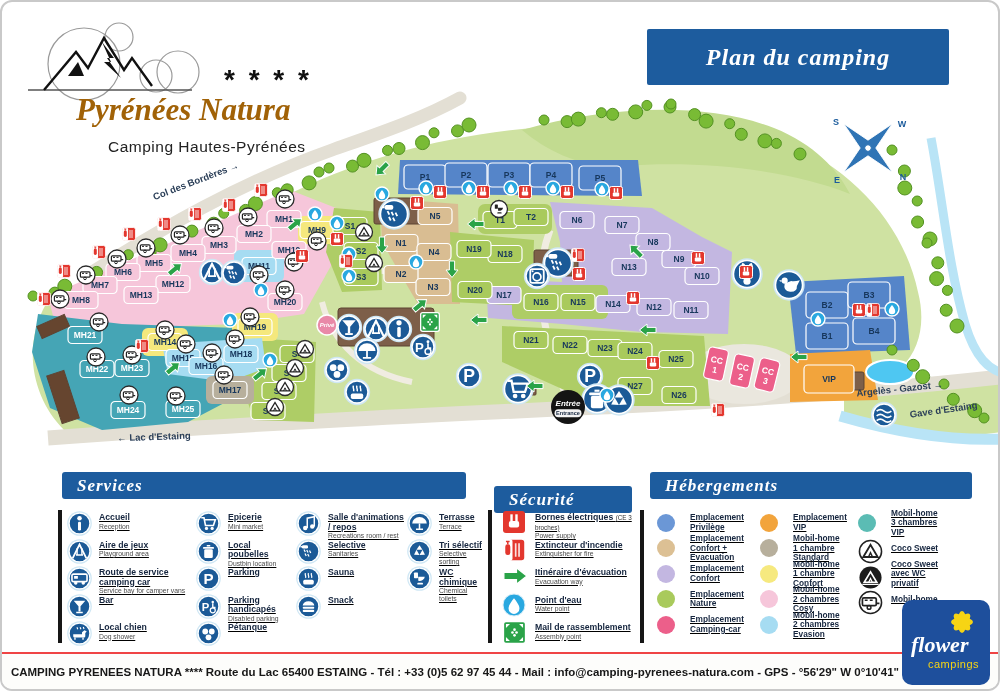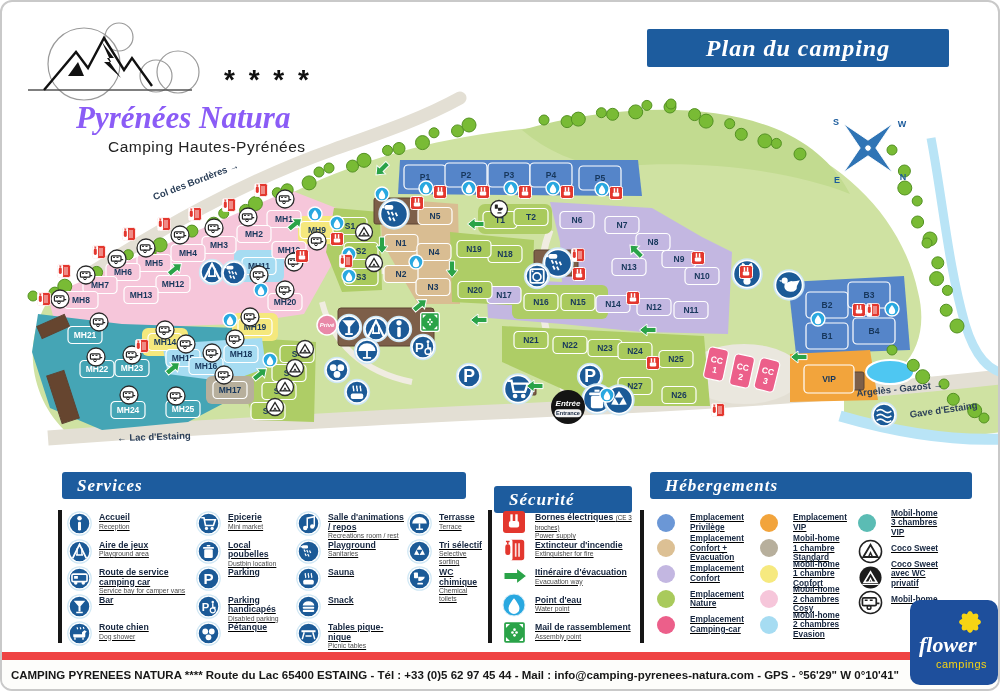--- a/index.html
+++ b/index.html
@@ -11,24 +11,24 @@
   .pl{font-size:8.5px;font-weight:bold;text-anchor:middle;}
   .rl{font-size:9.5px;font-weight:bold;fill:#2b3f58;}
   .cl{font-size:9px;font-weight:bold;fill:#1c5c9c;text-anchor:middle;}
   .et1{font:italic bold 8px "Liberation Serif",serif;fill:#fff;text-anchor:middle;}
   .et2{font-size:5.6px;font-weight:bold;fill:#16263f;text-anchor:middle;}
   .pv{font:italic bold 6px "Liberation Sans",sans-serif;fill:#fff;text-anchor:middle;}
 
   
   .logo{position:absolute;left:22px;top:10px;width:300px;height:150px;}
   .logo .stars{position:absolute;left:200px;top:52px;font-size:28px;font-weight:bold;color:#111;letter-spacing:3px;}
-  .logo-title{position:absolute;left:52px;top:88px;font:italic bold 31px "Liberation Serif",serif;color:#8b5cf6;white-space:nowrap;}
+  .logo-title{position:absolute;left:52px;top:80px;font:italic bold 31px "Liberation Serif",serif;color:#a16207;white-space:nowrap;}
   .logo-sub{position:absolute;left:84px;top:126px;font-size:15.5px;color:#222;letter-spacing:0.5px;white-space:nowrap;}
 
-  .banner{position:absolute;left:645px;top:27px;width:302px;height:38px;background:#1d5c9e;
+  .banner{position:absolute;left:645px;top:27px;width:302px;height:56px;background:#1d5c9e;
           color:#fff;display:flex;align-items:center;justify-content:center;
           font:italic bold 24px "Liberation Serif",serif;letter-spacing:1px;border-radius:2px;}
 
   
   .lg-head{position:absolute;height:27px;background:#1d5c9e;color:#fff;border-radius:3px;
            font:italic bold 17px "Liberation Serif",serif;display:flex;align-items:center;padding-left:15px;box-sizing:border-box;letter-spacing:1px;}
   #h-services{left:60px;top:470px;width:404px;}
   #h-security{left:492px;top:484px;width:138px;}
   #h-accom{left:648px;top:470px;width:322px;}
 
@@ -39,23 +39,23 @@
   .svc-ic{flex:0 0 27px;height:27px;}
   .svc-txt{padding-top:3px;}
   .svc-txt .fr{display:block;font-size:8.7px;font-weight:bold;color:#16263f;line-height:9.5px;white-space:pre-line;}
   .svc-txt .note{font-size:6.3px;font-weight:normal;color:#333;}
   .svc-txt .en{display:block;font-size:6.8px;color:#4a4a4a;line-height:8px;}
 
   .heb-item{display:flex;align-items:center;gap:15px;height:25.5px;}
   .heb-sw{flex:0 0 18px;width:18px;height:18px;border-radius:50%;}
   .heb-txt{font-size:8.3px;font-weight:bold;color:#16263f;line-height:9.5px;white-space:pre-line;}
 
-  .footer{position:absolute;left:0;right:0;bottom:0;height:37px;background:#fdfdfb;border-top:8px solid #ef4444;
+  .footer{position:absolute;left:0;right:0;bottom:0;height:37px;background:#fdfdfb;border-top:2px solid #ef4444;
           display:flex;align-items:center;justify-content:center;font-size:11.5px;font-weight:bold;color:#171717;padding-right:90px;box-sizing:border-box;}
-  .brand{position:absolute;right:0;bottom:4px;width:88px;height:85px;background:#1e4f9c;border-radius:10px;z-index:5;overflow:hidden;margin-top:40px;}
+  .brand{position:absolute;right:8px;bottom:4px;width:88px;height:85px;background:#1e4f9c;border-radius:10px;z-index:5;overflow:hidden;margin-top:40px;}
   .brand .fl{position:absolute;left:9px;top:32px;font:italic bold 22px "Liberation Serif",serif;color:#fff;}
   .brand .cp{position:absolute;left:26px;top:58px;font-size:11px;font-weight:normal;color:#f6d414;letter-spacing:0.5px;}
 </style>
 </head>
 <body>
 
 <div class="page">
 
   <svg id="map" width="1000" height="465" viewBox="0 0 1000 465">
 
@@ -1324,21 +1324,21 @@
        <span class="svc-ic"><svg width="27" height="27" viewBox="-14.5 -14.5 29 29">
             <circle r="13.2" fill="#cfe7f4"></circle>
             <circle r="11.2" fill="#1b5a97" stroke="#fff" stroke-width="1.4"></circle>
             <g transform="scale(1.35)">
               <path d="M-5,0.5 H2 V-1 L4,-2.6 L5.8,-1.6 L4.6,-0.4 V2.2 Q4.6,3.2 3.6,3.2 H-4 Q-5,3.2 -5,2.2 Z" fill="#fff"></path>
               <path d="M-3.6,3.2 V5 M2.8,3.2 V5" stroke="#fff" stroke-width="1.1"></path>
               <path d="M-2,-5 l0.6,1.6 M0.5,-5 l0.6,1.6 M3,-5.2 l0.6,1.6" stroke="#fff" stroke-width="0.9"></path>
             </g>
           </svg></span>
        <span class="svc-txt">
-          <span class="fr">Route chien</span>
+          <span class="fr">Local chien</span>
           <span class="en">Dog shower</span>
         </span>
      </div>
     </div>
   <div class="lg-col" id="svc-col1" style="left:193px;width:98px">
       <div class="svc-item">
        <span class="svc-ic"><svg width="27" height="27" viewBox="-14.5 -14.5 29 29">
             <circle r="13.2" fill="#cfe7f4"></circle>
             <circle r="11.2" fill="#1b5a97" stroke="#fff" stroke-width="1.4"></circle>
             <g transform="scale(1.35)">
@@ -1432,21 +1432,21 @@
        <span class="svc-ic"><svg width="27" height="27" viewBox="-14.5 -14.5 29 29">
             <circle r="13.2" fill="#cfe7f4"></circle>
             <circle r="11.2" fill="#1b5a97" stroke="#fff" stroke-width="1.4"></circle>
             <g transform="scale(1.35)">
               <rect x="-5.2" y="-5" width="4.8" height="2.6" rx="1" fill="#fff"></rect>
               <path d="M-5.2,-3.8 H-6.4" stroke="#fff" stroke-width="1.1"></path>
               <path d="M-3.6,-1.6 l1,2 M-1.4,-1.2 l1,2 M0.8,-0.8 l1,2 M-2.8,1.6 l1,2 M-0.6,2 l1,2" stroke="#fff" stroke-width="1"></path>
             </g>
           </svg></span>
        <span class="svc-txt">
-          <span class="fr">Playground</span>
+          <span class="fr">Selective</span>
           <span class="en">Sanitaries</span>
         </span>
      </div>
       <div class="svc-item">
        <span class="svc-ic"><svg width="27" height="27" viewBox="-14.5 -14.5 29 29">
             <circle r="13.2" fill="#cfe7f4"></circle>
             <circle r="11.2" fill="#1b5a97" stroke="#fff" stroke-width="1.4"></circle>
             <g transform="scale(1.35)">
               <rect x="-4.2" y="1" width="8.4" height="3.8" rx="1.2" fill="#fff"></rect>
               <path d="M-2.4,-0.5 c0.9,-1.4 -0.9,-2.4 0,-3.8 M0,-0.5 c0.9,-1.4 -0.9,-2.4 0,-3.8 M2.4,-0.5 c0.9,-1.4 -0.9,-2.4 0,-3.8" stroke="#fff" stroke-width="1" fill="none"></path>
@@ -1463,34 +1463,20 @@
             <circle r="11.2" fill="#1b5a97" stroke="#fff" stroke-width="1.4"></circle>
             <g transform="scale(1.35)">
               <path d="M-4.6,-0.8 a4.6,3.4 0 0 1 9.2,0 Z" fill="#fff"></path>
               <rect x="-4.6" y="0.2" width="9.2" height="1.5" rx="0.7" fill="#fff"></rect>
               <rect x="-4.6" y="2.6" width="9.2" height="1.8" rx="0.9" fill="#fff"></rect>
             </g>
           </svg></span>
        <span class="svc-txt">
           <span class="fr">Snack</span>
           <span class="en"></span>
-        </span>
-     </div>
-      <div class="svc-item">
-       <span class="svc-ic"><svg width="27" height="27" viewBox="-14.5 -14.5 29 29">
-            <circle r="13.2" fill="#cfe7f4"></circle>
-            <circle r="11.2" fill="#1b5a97" stroke="#fff" stroke-width="1.4"></circle>
-            <g transform="scale(1.35)">
-              <rect x="-5.6" y="-2.6" width="11.2" height="1.6" fill="#fff"></rect>
-              <path d="M-3.4,-1 L-5,4.6 M3.4,-1 L5,4.6 M-2.4,2 H2.4" stroke="#fff" stroke-width="1.2" fill="none"></path>
-            </g>
-          </svg></span>
-       <span class="svc-txt">
-          <span class="fr">Tables pique-nique</span>
-          <span class="en">Picnic tables</span>
         </span>
      </div>
     </div>
   <div class="lg-col" id="svc-col3" style="left:404px;width:80px">
       <div class="svc-item">
        <span class="svc-ic"><svg width="27" height="27" viewBox="-14.5 -14.5 29 29">
             <circle r="13.2" fill="#cfe7f4"></circle>
             <circle r="11.2" fill="#1b5a97" stroke="#fff" stroke-width="1.4"></circle>
             <g transform="scale(1.35)">
               <path d="M-5.8,0 A5.8,5.2 0 0 1 5.8,0 Z" fill="#fff"></path>

